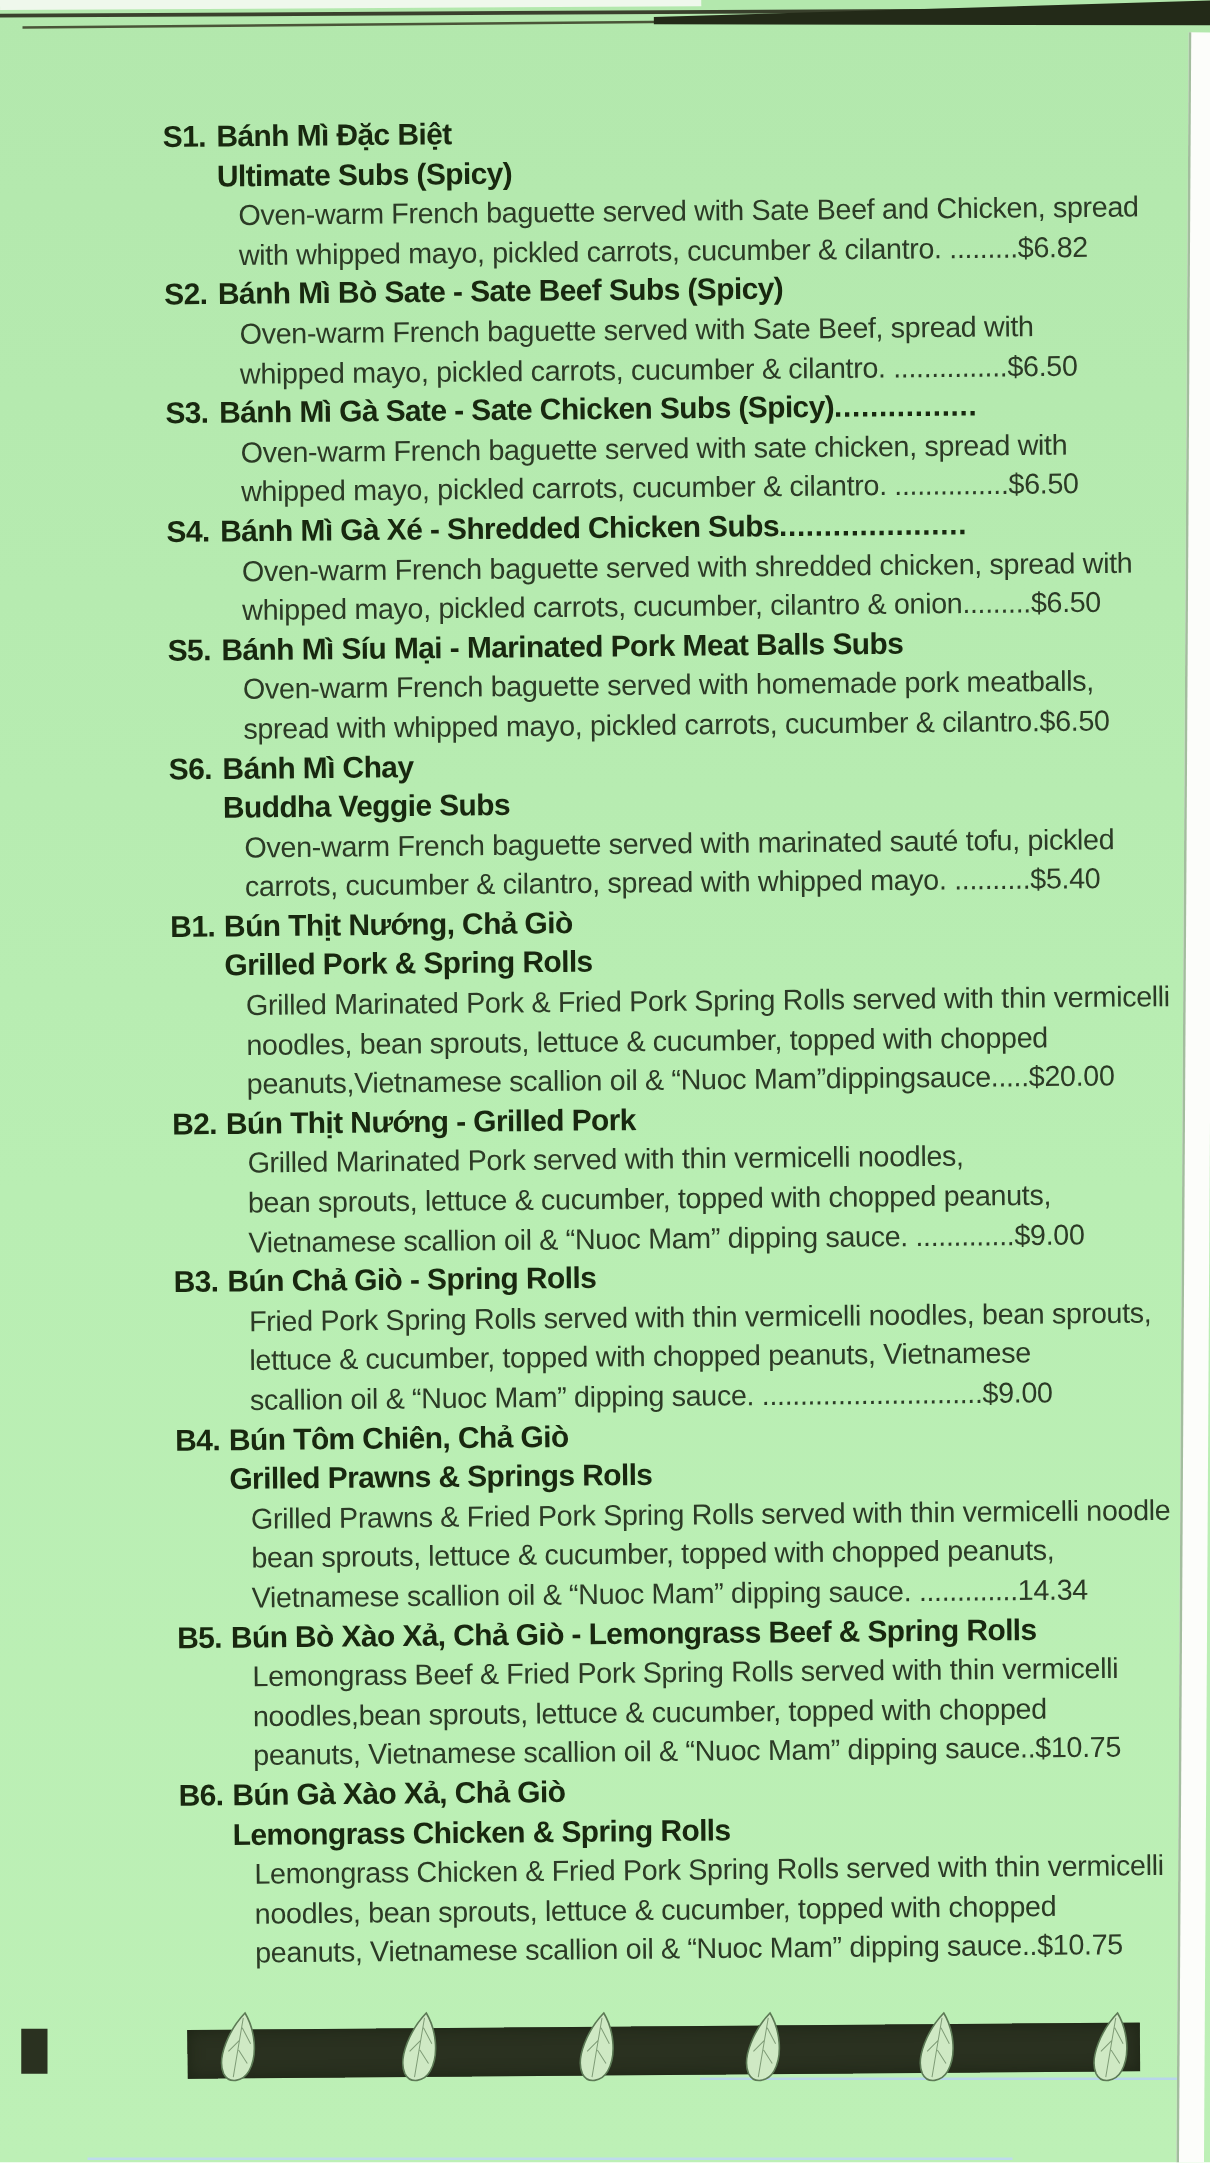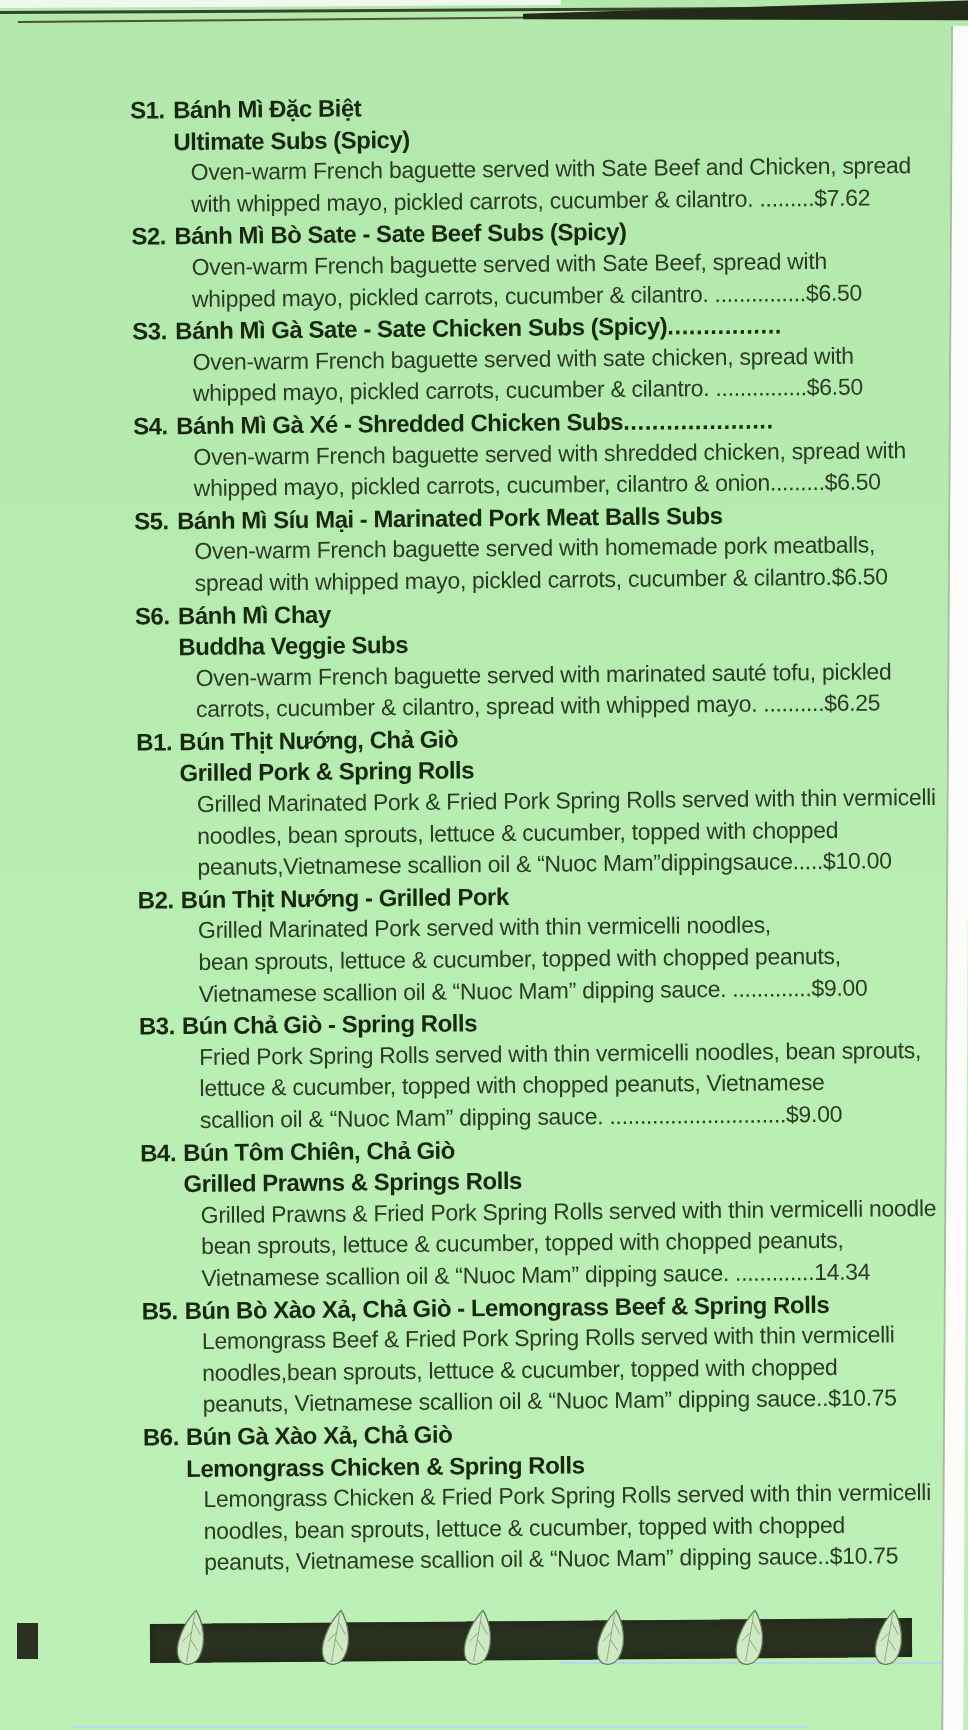--- a/index.html
+++ b/index.html
@@ -50,21 +50,21 @@
 </head>
 <body>
 
 <div class="page">
   <div class="content" id="menu-list">
   <div class="item">
     <div class="trow"><span class="code">S1.</span><span class="vi">Bánh Mì Đặc Biệt</span></div>
     <div class="trow en2"><span class="en">Ultimate Subs (Spicy)</span></div>
     <div class="desc">
           <div class="dline"><span>Oven-warm French baguette served with Sate Beef and Chicken, spread</span></div>
-          <div class="dline"><span>with whipped mayo, pickled carrots, cucumber &amp; cilantro. .........</span><span class="price">$7.62</span></div>
+          <div class="dline"><span>with whipped mayo, pickled carrots, cucumber &amp; cilantro. .........</span><span class="price">$6.82</span></div>
         </div>
   </div>
 
   <div class="item">
     <div class="trow"><span class="code">S2.</span><span class="vi">Bánh Mì Bò Sate</span><span class="dash">&nbsp;- </span><span class="en">Sate Beef Subs (Spicy)</span></div>
 
     <div class="desc">
           <div class="dline"><span>Oven-warm French baguette served with Sate Beef, spread with</span></div>
           <div class="dline"><span>whipped mayo, pickled carrots, cucumber &amp; cilantro. ...............</span><span class="price">$6.50</span></div>
         </div>
@@ -95,31 +95,31 @@
           <div class="dline"><span>Oven-warm French baguette served with homemade pork meatballs,</span></div>
           <div class="dline"><span>spread with whipped mayo, pickled carrots, cucumber &amp; cilantro.</span><span class="price">$6.50</span></div>
         </div>
   </div>
 
   <div class="item">
     <div class="trow"><span class="code">S6.</span><span class="vi">Bánh Mì Chay</span></div>
     <div class="trow en2"><span class="en">Buddha Veggie Subs</span></div>
     <div class="desc">
           <div class="dline"><span>Oven-warm French baguette served with marinated sauté tofu, pickled</span></div>
-          <div class="dline"><span>carrots, cucumber &amp; cilantro, spread with whipped mayo. ..........</span><span class="price">$6.25</span></div>
+          <div class="dline"><span>carrots, cucumber &amp; cilantro, spread with whipped mayo. ..........</span><span class="price">$5.40</span></div>
         </div>
   </div>
 
   <div class="item">
     <div class="trow"><span class="code">B1.</span><span class="vi">Bún Thịt Nướng, Chả Giò</span></div>
     <div class="trow en2"><span class="en">Grilled Pork &amp; Spring Rolls</span></div>
     <div class="desc">
           <div class="dline"><span>Grilled Marinated Pork &amp; Fried Pork Spring Rolls served with thin vermicelli</span></div>
           <div class="dline"><span>noodles, bean sprouts, lettuce &amp; cucumber, topped with chopped</span></div>
-          <div class="dline"><span>peanuts,Vietnamese scallion oil &amp; “Nuoc Mam”dippingsauce.....</span><span class="price">$10.00</span></div>
+          <div class="dline"><span>peanuts,Vietnamese scallion oil &amp; “Nuoc Mam”dippingsauce.....</span><span class="price">$20.00</span></div>
         </div>
   </div>
 
   <div class="item">
     <div class="trow"><span class="code">B2.</span><span class="vi">Bún Thịt Nướng</span><span class="dash">&nbsp;- </span><span class="en">Grilled Pork</span></div>
 
     <div class="desc">
           <div class="dline"><span>Grilled Marinated Pork served with thin vermicelli noodles,</span></div>
           <div class="dline"><span>bean sprouts, lettuce &amp; cucumber, topped with chopped peanuts,</span></div>
           <div class="dline"><span>Vietnamese scallion oil &amp; “Nuoc Mam” dipping sauce. .............</span><span class="price">$9.00</span></div>

